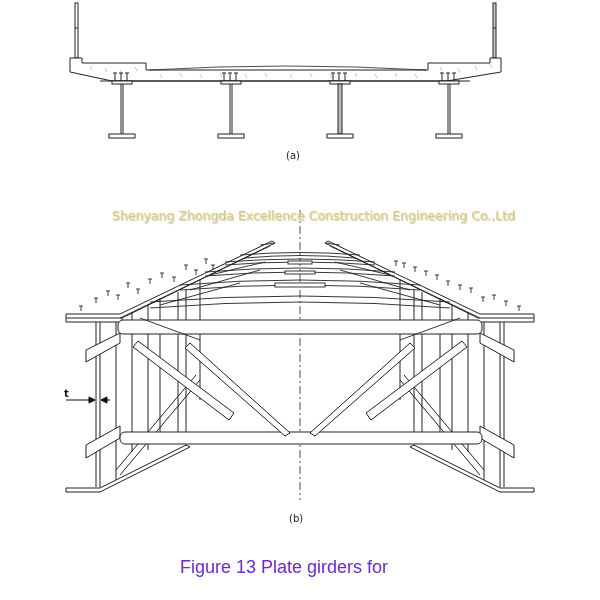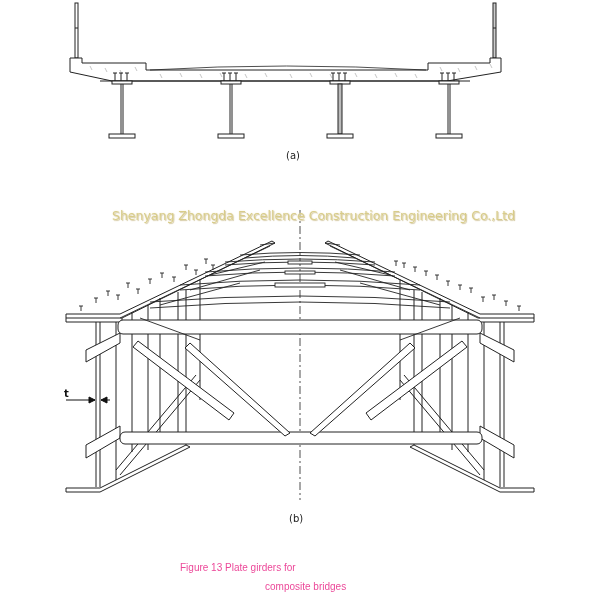--- a/index.html
+++ b/index.html
@@ -1,21 +1,21 @@
 <!DOCTYPE html>
 <html><head>
 <meta charset="utf-8">
 <style>
   html, body { margin: 0; padding: 0; background: #ffffff; }
   body { width: 600px; height: 600px; position: relative; overflow: hidden; font-family: "DejaVu Sans", sans-serif; }
   .fig { position: absolute; left: 0; top: 0; }
   .label-a { position: absolute; left: 286px; top: 150px; font-size: 10px; color: #222; font-family: "DejaVu Sans", sans-serif; }
   .label-b { position: absolute; left: 289px; top: 513px; font-size: 10px; color: #222; font-family: "DejaVu Sans", sans-serif; }
   .watermark { position: absolute; left: 112px; top: 208px; width: 380px; text-align: left; font-size: 12.5px; color: #d8cc8a; font-family: "DejaVu Sans", sans-serif; text-shadow: 0 0 2px #f1ead0, 1px 1px 1px #cfc39b; white-space: nowrap; }
-  .caption { position: absolute; left: 180px; top: 558px; font-size: 10px; color: #ec4899; line-height: 19px; font-family: "Liberation Sans", sans-serif; }
+  .caption { position: absolute; left: 180px; top: 558px; font-size: 18px; color: #6d28d9; line-height: 19px; font-family: "Liberation Sans", sans-serif; }
   .caption .l2 { display: block; padding-left: 85px; }
   .t-label { position: absolute; left: 64px; top: 388px; font-size: 10px; font-weight: bold; color: #111; font-family: "DejaVu Sans", sans-serif; }
 </style>
 </head>
 <body>
 
 <svg class="fig" width="600" height="600" viewBox="0 0 600 600" xmlns="http://www.w3.org/2000/svg">
 
   <g stroke="#222" fill="none" stroke-width="1">
 
@@ -268,14 +268,13 @@
   <g stroke="#111" stroke-width="1" fill="#111">
     <line x1="66" y1="400" x2="95" y2="400"></line>
     <path d="M95,400 L89,397 L89,403 Z"></path>
     <line x1="101" y1="400" x2="110" y2="400"></line>
     <path d="M101,400 L107,397 L107,403 Z"></path>
   </g>
 </svg>
 <div class="label-b">(b)</div>
 <div class="caption">
   <span>Figure 13  Plate girders for</span>
-  <span class="l2">composite bridges</span>
 </div>
 
 </body></html>

